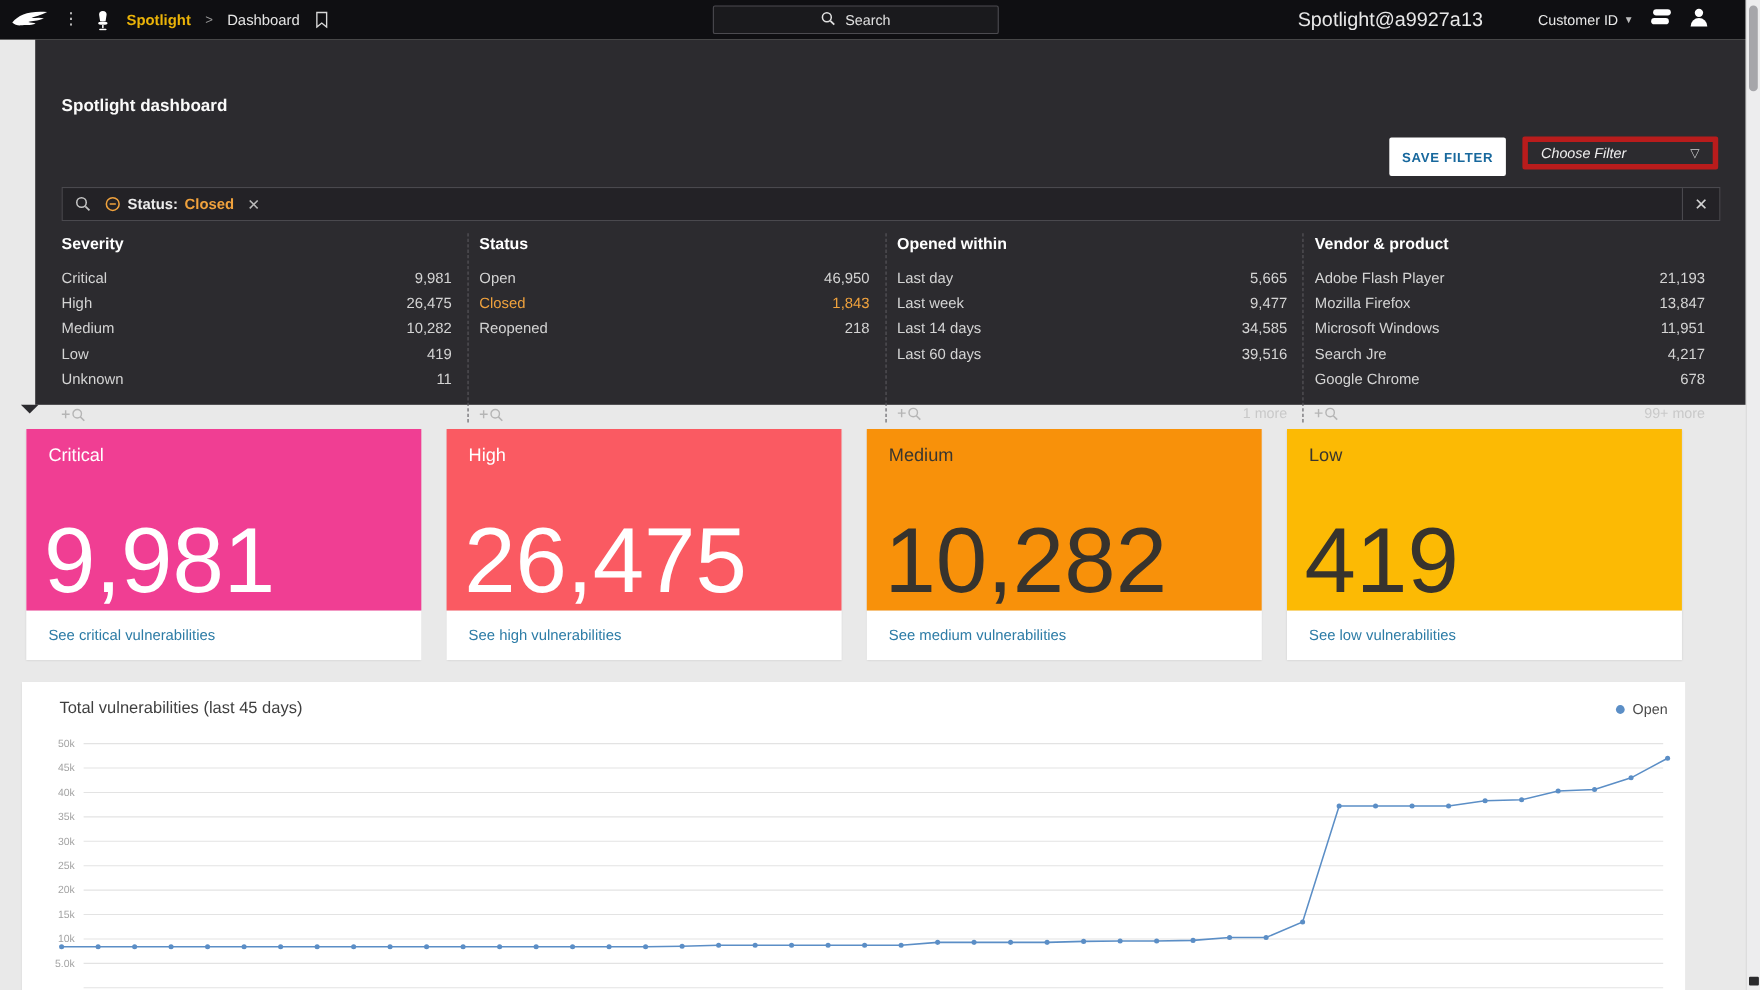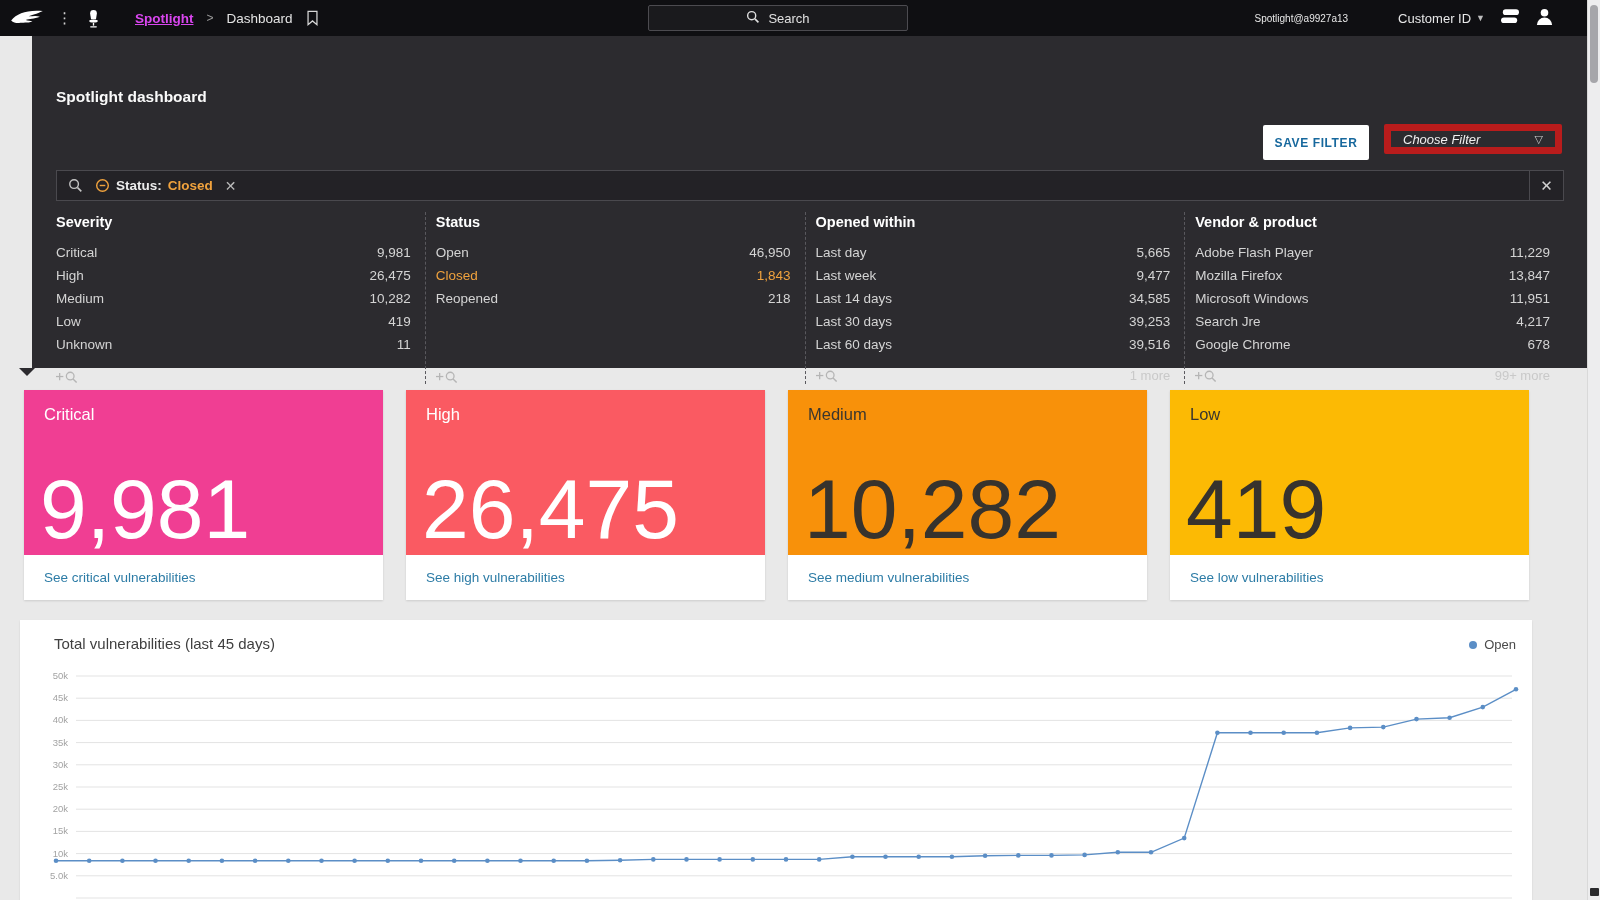--- a/index.html
+++ b/index.html
@@ -5,44 +5,44 @@
   * { margin:0; padding:0; box-sizing:border-box; }
   html,body { width:1600px; height:900px; overflow:hidden; }
   body { font-family:"Liberation Sans", sans-serif; background:#e9e9e9; position:relative; }
 
   
   .topbar { position:absolute; top:0; left:0; width:1600px; height:36px; background:#0f0f12;
             display:flex; align-items:center; color:#e8e8e8; z-index:5; }
   .tb-left { display:flex; align-items:center; gap:13px; padding-left:10px; }
   .tb-left svg { display:block; }
   .kebab { color:#cfcfcf; font-size:15px; letter-spacing:0; line-height:10px; }
-  .product-link { color:#d946ef; font-weight:bold; font-size:13.5px; text-decoration:underline; cursor:pointer;margin-left:20px; }
+  .product-link { color:#eab308; font-weight:bold; font-size:13.5px; cursor:pointer; }
   .crumb-sep { color:#9a9a9a; font-size:12px; }
   .crumb-cur { color:#e4e4e4; font-size:13.5px; }
   .searchbox { position:absolute; left:648px; top:5px; width:260px; height:26px; background:#1a1a1d;
                border:1px solid #4c4b50; border-radius:2px; display:flex; align-items:center;
                justify-content:center; gap:8px; color:#e0e0e0; font-size:13px; cursor:text; }
   .tb-right { position:absolute; right:46px; top:0; height:36px; display:flex; align-items:center; gap:14px; }
-  .tb-right .acct { font-size:10px; color:#e8e8e8; }
+  .tb-right .acct { font-size:18px; color:#e8e8e8; }
   .tb-right .cid { font-size:13px; color:#e8e8e8; display:flex; align-items:center; gap:5px; cursor:pointer;margin-left:36px; }
   .chev { color:#bdbdbd; font-size:9px; }
 
   
   .scrollbar { position:absolute; top:0; right:0; width:13px; height:900px; background:#ededee;
                border-left:1px solid #d9d9d9; z-index:9; }
   .scroll-thumb { position:absolute; top:5px; left:2px; width:8px; height:78px; background:#a6a6aa; border-radius:4px; }
   .scroll-corner { position:absolute; bottom:4px; left:2px; width:9px; height:8px; background:#2a2a2c; border-radius:1px; }
 
   
   .dark-panel { position:absolute; top:36px; left:0; width:1600px; height:332px; background:#2c2b2f;margin-left:32px; }
   .page-title { position:absolute; top:52px; left:24px; color:#fafafa; font-size:15.5px; font-weight:bold; }
   .save-filter-btn { position:absolute; top:89px; left:1231px; width:106px; height:35px; background:#ffffff;
                      border:none; border-radius:2px; color:#17689d; font-size:12px; font-weight:bold;
                      letter-spacing:.6px; cursor:pointer; font-family:"Liberation Sans",sans-serif; }
-  .choose-filter { position:absolute; top:88px; left:1352px; width:178px; height:30px; border:7px solid #b91c1c;
+  .choose-filter { position:absolute; top:88px; left:1352px; width:178px; height:30px; border:5px solid #b91c1c;
                    border-radius:2px; display:flex; align-items:center; justify-content:space-between;
                    padding:0 12px; color:#f0f0f0; font-size:13px; font-style:italic; cursor:pointer; }
   .choose-filter .chev-outline { color:#cfcfcf; font-size:11px; font-style:normal; }
 
   
   .filter-bar { position:absolute; top:134px; left:24px; width:1508px; height:31px; background:#232226;
                 border:1px solid #4a494e; display:flex; align-items:center; }
   .filter-bar .mag { margin:0 12px 0 11px; display:flex; }
   .chip { display:flex; align-items:center; gap:6px; }
   .op-icon { display:flex; }
@@ -248,44 +248,40 @@
         </div>
         <div class="facet-item">
           <span class="fl">Last week</span>
           <span class="fv">9,477</span>
         </div>
         <div class="facet-item">
           <span class="fl">Last 14 days</span>
           <span class="fv">34,585</span>
         </div>
         <div class="facet-item">
-          <span class="fl">Last 30 days</span>
-          <span class="fv">39,253</span>
-        </div>
-        <div class="facet-item">
           <span class="fl">Last 60 days</span>
           <span class="fv">39,516</span>
         </div>
         <div class="facet-foot">
           <span class="zoomplus">
             <svg width="22" height="14" viewBox="0 0 24 15">
               <line x1="4" y1="3" x2="4" y2="11" stroke="#b5b5b5" stroke-width="1.4"></line>
               <line x1="0" y1="7" x2="8" y2="7" stroke="#b5b5b5" stroke-width="1.4"></line>
               <circle cx="15.5" cy="6.5" r="4.2" fill="none" stroke="#b5b5b5" stroke-width="1.4"></circle>
               <line x1="18.6" y1="9.6" x2="22.5" y2="13.5" stroke="#b5b5b5" stroke-width="1.6"></line>
             </svg>
           </span>
           <span class="facet-more">1 more</span>
         </div>
       </div>
       <div class="facet-col">
         <div class="facet-title">Vendor &amp; product</div>
         <div class="facet-item">
           <span class="fl">Adobe Flash Player</span>
-          <span class="fv">11,229</span>
+          <span class="fv">21,193</span>
         </div>
         <div class="facet-item">
           <span class="fl">Mozilla Firefox</span>
           <span class="fv">13,847</span>
         </div>
         <div class="facet-item">
           <span class="fl">Microsoft Windows</span>
           <span class="fv">11,951</span>
         </div>
         <div class="facet-item">

